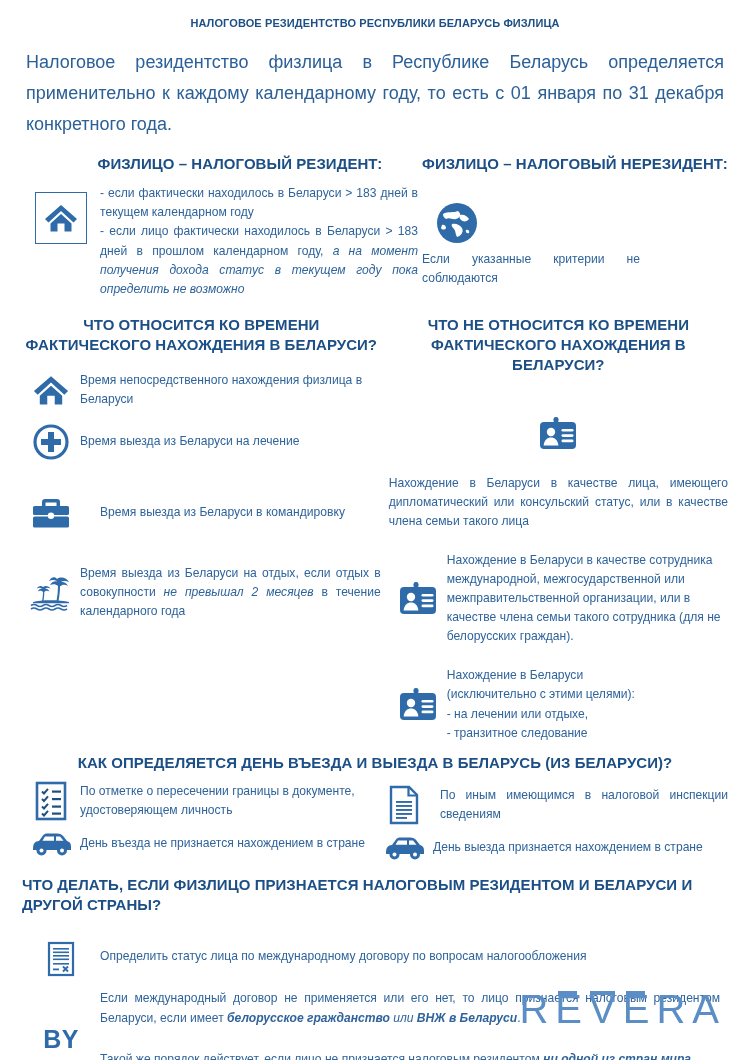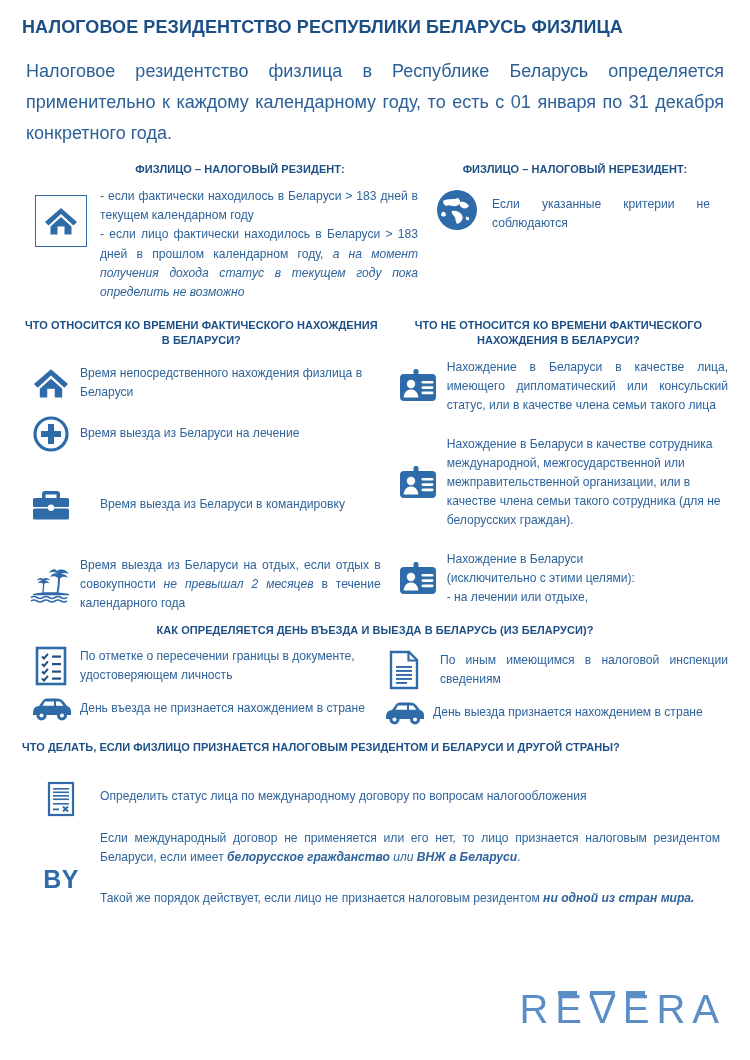--- a/index.html
+++ b/index.html
@@ -17,37 +17,38 @@
   }
   .page {
     width: 750px;
     height: 1060px;
     position: relative;
     box-sizing: border-box;
     padding: 0 22px;
   }
   
   .doc-title {
-    font-size: 18px;
+    text-align: center;
+    font-size: 11px;
     font-weight: bold;
     letter-spacing: .1px;
     color: #1c4f86;
     padding-top: 17px;
     line-height: 1.2;
   }
   .intro {
     margin-top: 17px;
     font-size: 18px;
     line-height: 1.72;
     color: #2b6098;
     text-align: justify;
     padding: 0 4px;
   }
   .sec-head {
-    font-size: 11px;
+    font-size: 15px;
     font-weight: bold;
     color: #1c4f86;
     text-align: center;
     line-height: 1.35;
     letter-spacing: .05px;
   }
   .sec-head.left-al { text-align: left; }
 
   
   .row {
@@ -163,21 +164,21 @@
         <div class="txt just" style="width:318px;">
           <div>- если фактически находилось в Беларуси &gt; 183 дней в текущем календарном году</div>
           <div><span>- если лицо фактически находилось в Беларуси &gt; 183 дней в прошлом календарном году, </span><span class="ital">а на момент получения дохода статус в текущем году пока определить не возможно</span></div>
         </div>
       </div>
     </div>
 
     <div class="col-r">
       <div class="sec-head">ФИЗЛИЦО – НАЛОГОВЫЙ НЕРЕЗИДЕНТ:</div>
 
-      <div class="row" style="margin-top:12px;">
+      <div class="row" style="margin-top:28px;flex-direction:column;">
         <div class="icon-cell" style="width:70px;">
           <svg width="42" height="42" viewBox="0 0 42 42">
             <circle cx="21" cy="21" r="20" fill="#2e6ba8"></circle>
             <path d="M7 12 C12 9 18 11 22 9 C26 12 24 16 20 17 C16 18 14 15 10 17 C8 16 7 14 7 12 Z" fill="#ffffff"></path>
             <path d="M24 13 C28 12 31 14 33 17 C31 20 27 20 25 18 C23 16 23 14 24 13 Z" fill="#ffffff"></path>
             <path d="M16 22 C20 21 24 23 26 26 C28 30 25 34 21 35 C19 32 20 29 18 27 C16 25 15 23 16 22 Z" fill="#ffffff"></path>
             <path d="M6 23 C8 22 10 24 10 26 C9 28 6 28 5 26 Z" fill="#ffffff"></path>
             <path d="M30 28 C32 27 34 29 33 31 C31 32 29 30 30 28 Z" fill="#ffffff"></path>
           </svg>
         </div>
@@ -233,21 +234,21 @@
             <path d="M3 38 q3 -2 6 0 q3 2 6 0 q3 -2 6 0 q3 2 6 0 q3 -2 6 0 q3 2 6 0" fill="none" stroke="#2e6ba8" stroke-width="1.7"></path>
           </svg>
         </div>
         <div class="bd txt just"><span>Время выезда из Беларуси на отдых, если отдых в совокупности </span><span class="ital">не превышал 2 месяцев</span><span> в течение календарного года</span></div>
       </div>
     </div>
 
     <div class="mid-right">
       <div class="sec-head">ЧТО НЕ ОТНОСИТСЯ КО ВРЕМЕНИ ФАКТИЧЕСКОГО НАХОЖДЕНИЯ В БЕЛАРУСИ?</div>
 
-      <div class="item" style="margin-top:10px;">
+      <div class="item" style="margin-top:40px;flex-direction:column;">
         <div class="ic">
           <svg width="40" height="36" viewBox="0 0 40 36">
             <rect x="2" y="6" width="36" height="27" rx="4" fill="#2e6ba8"></rect>
             <rect x="15.5" y="1" width="5" height="6" rx="2.2" fill="#2e6ba8"></rect>
             <circle cx="13" cy="16" r="4.2" fill="#ffffff"></circle>
             <path d="M5.6 29.5 C6.2 24 9.4 21.5 13 21.5 C16.6 21.5 19.8 24 20.4 29.5 Z" fill="#ffffff"></path>
             <rect x="23.5" y="13" width="12" height="2.6" rx="1.3" fill="#ffffff"></rect>
             <rect x="23.5" y="18.3" width="12" height="2.6" rx="1.3" fill="#ffffff"></rect>
             <rect x="23.5" y="23.6" width="12" height="2.6" rx="1.3" fill="#ffffff"></rect>
           </svg>
@@ -279,20 +280,21 @@
             <path d="M5.6 29.5 C6.2 24 9.4 21.5 13 21.5 C16.6 21.5 19.8 24 20.4 29.5 Z" fill="#ffffff"></path>
             <rect x="23.5" y="13" width="12" height="2.6" rx="1.3" fill="#ffffff"></rect>
             <rect x="23.5" y="18.3" width="12" height="2.6" rx="1.3" fill="#ffffff"></rect>
             <rect x="23.5" y="23.6" width="12" height="2.6" rx="1.3" fill="#ffffff"></rect>
           </svg>
         </div>
         <div class="bd txt">
           <div>Нахождение в Беларуси</div>
           <div>(исключительно с этими целями):</div>
           <div>- на лечении или отдыхе,</div>
+          <div>- транзитное следование</div>
         </div>
       </div>
     </div>
   </div>
 
   <div class="qsec">
     <div class="sec-head">КАК ОПРЕДЕЛЯЕТСЯ ДЕНЬ ВЪЕЗДА И ВЫЕЗДА В БЕЛАРУСЬ (ИЗ БЕЛАРУСИ)?</div>
 
     <div class="qcols">
       <div class="qcol">

